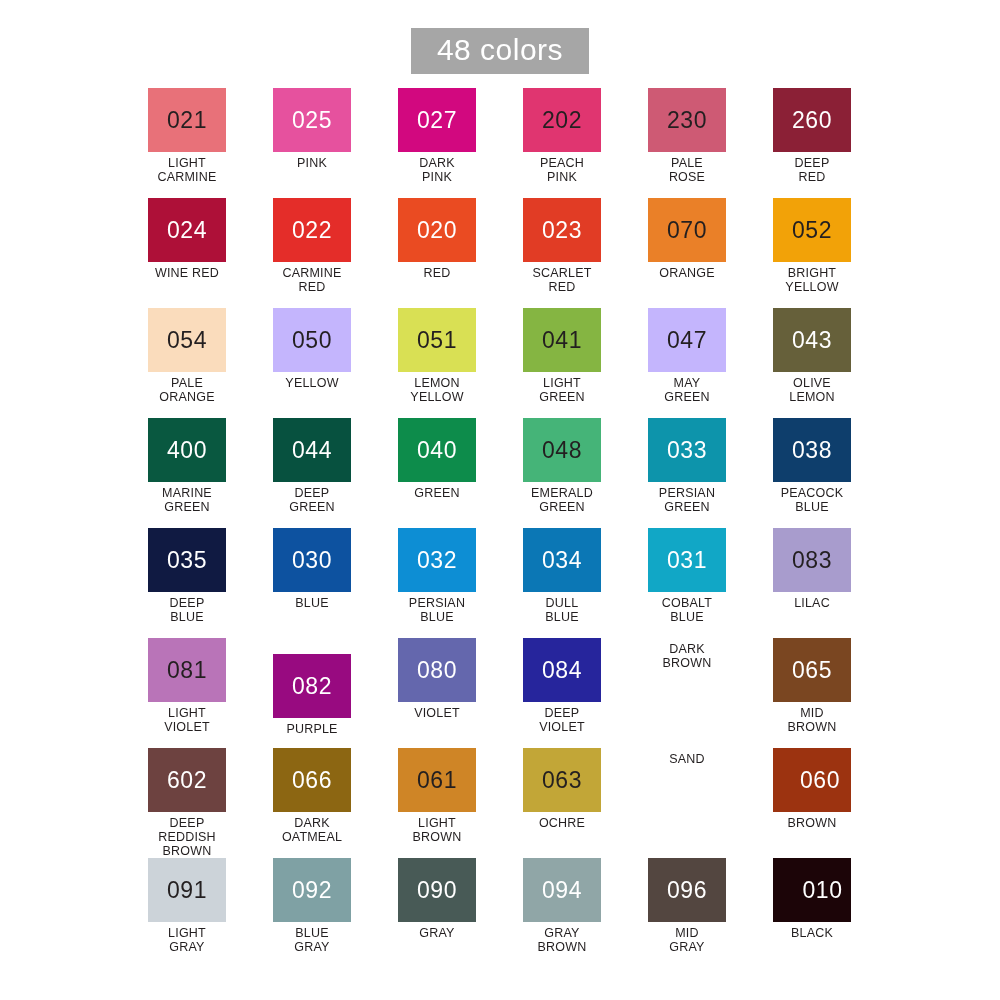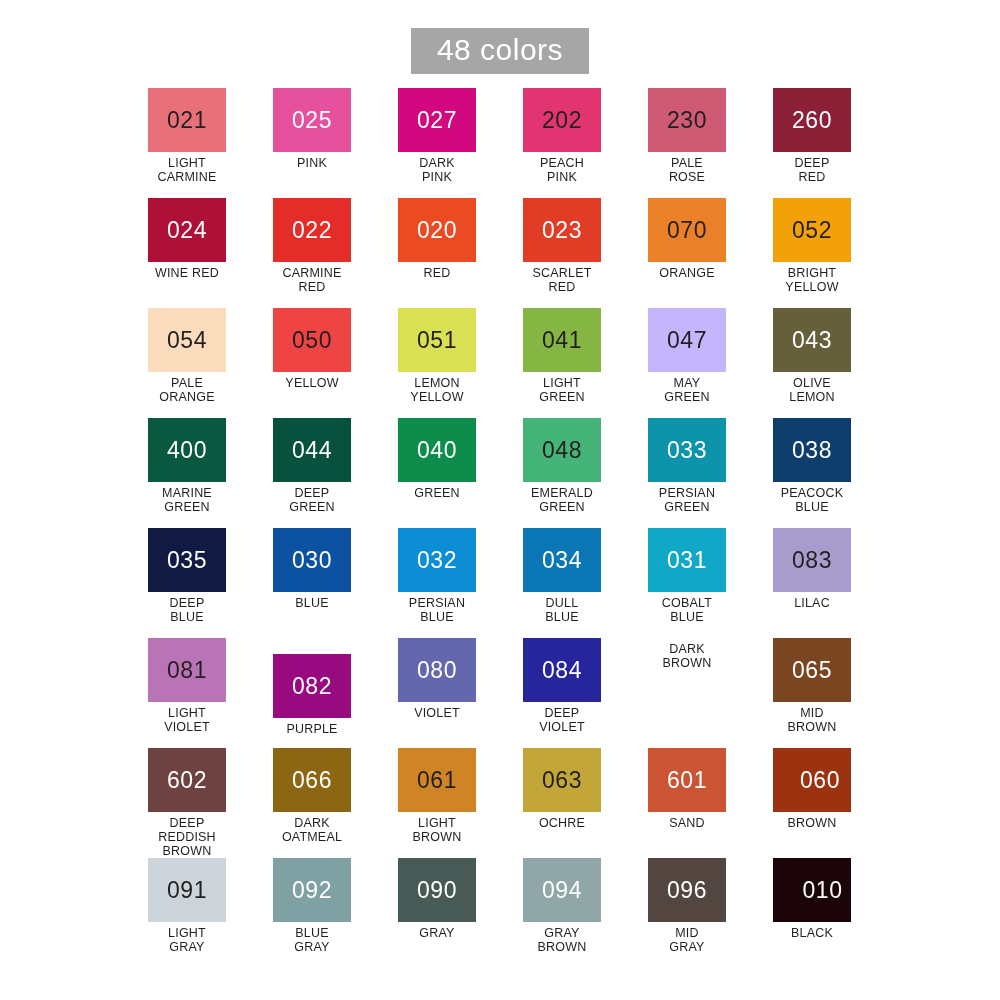--- a/index.html
+++ b/index.html
@@ -180,21 +180,21 @@
       </div>
       <div class="swatch-row">
         <div class="swatch-cell">
           <div class="swatch-chip" style="background: rgb(250, 220, 188);">
             <span class="swatch-code" style="color: rgb(35, 31, 32);">054</span>
           </div>
           <div class="swatch-name">PALE
 ORANGE</div>
         </div>
         <div class="swatch-cell">
-          <div class="swatch-chip" style="background: #ef4444;">
+          <div class="swatch-chip" style="background: #c4b5fd;">
             <span class="swatch-code" style="color: rgb(35, 31, 32);">050</span>
           </div>
           <div class="swatch-name">YELLOW</div>
         </div>
         <div class="swatch-cell">
           <div class="swatch-chip" style="background: rgb(217, 224, 84);">
             <span class="swatch-code" style="color: rgb(35, 31, 32);">051</span>
           </div>
           <div class="swatch-name">LEMON
 YELLOW</div>
@@ -368,23 +368,20 @@
           <div class="swatch-name">LIGHT
 BROWN</div>
         </div>
         <div class="swatch-cell">
           <div class="swatch-chip" style="background: rgb(194, 166, 55);">
             <span class="swatch-code" style="color: rgb(35, 31, 32);">063</span>
           </div>
           <div class="swatch-name">OCHRE</div>
         </div>
         <div class="swatch-cell">
-          <div class="swatch-chip" style="background: rgb(203, 84, 52);">
-            <span class="swatch-code" style="color: rgb(255, 255, 255);">601</span>
-          </div>
           <div class="swatch-name">SAND</div>
         </div>
         <div class="swatch-cell">
           <div class="swatch-chip" style="background: rgb(156, 51, 16); padding-left: 16px;">
             <span class="swatch-code" style="color: rgb(255, 255, 255);">060</span>
           </div>
           <div class="swatch-name">BROWN</div>
         </div>
       </div>
       <div class="swatch-row">

